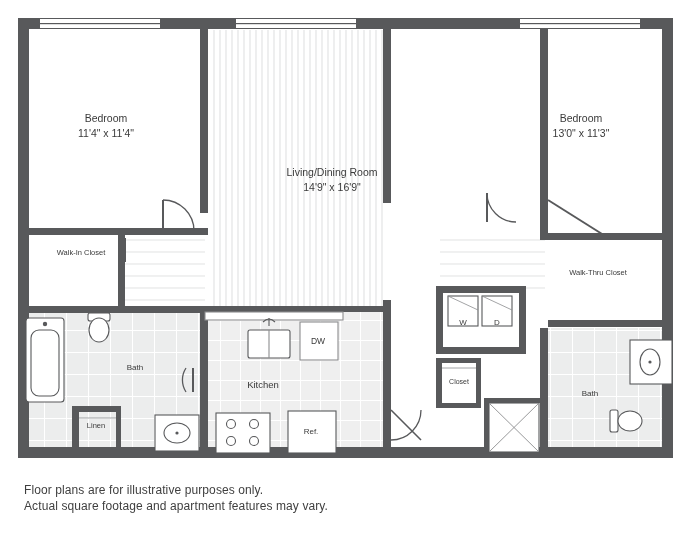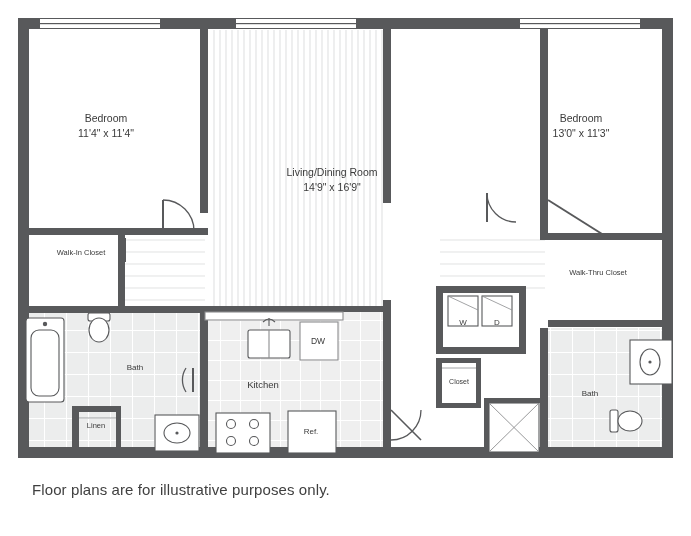--- a/index.html
+++ b/index.html
@@ -16,23 +16,23 @@
     overflow: hidden;
   }
   #plan {
     position: absolute;
     left: 0; top: 0;
     width: 691px;
     height: 536px;
   }
   .disclaimer {
     position: absolute;
-    left: 32px;
+    left: 24px;
     top: 482px;
-    font-size: 15px;
+    font-size: 12px;
     line-height: 16px;
     color: #3f3f3f;
     letter-spacing: 0.1px;
   }
   .disclaimer div { white-space: nowrap; }
   
 </style>
 </head>
 <body>
 
@@ -290,13 +290,14 @@
     <text x="318" y="344" font-size="8.5">DW</text>
     <text x="311" y="434" font-size="8">Ref.</text>
     <text x="463" y="325" font-size="8">W</text>
     <text x="497" y="325" font-size="8">D</text>
   </g>
 
 </svg>
 
 <div class="disclaimer">
   <div>Floor plans are for illustrative purposes only.</div>
+  <div>Actual square footage and apartment features may vary.</div>
 </div>
 
 </body></html>

